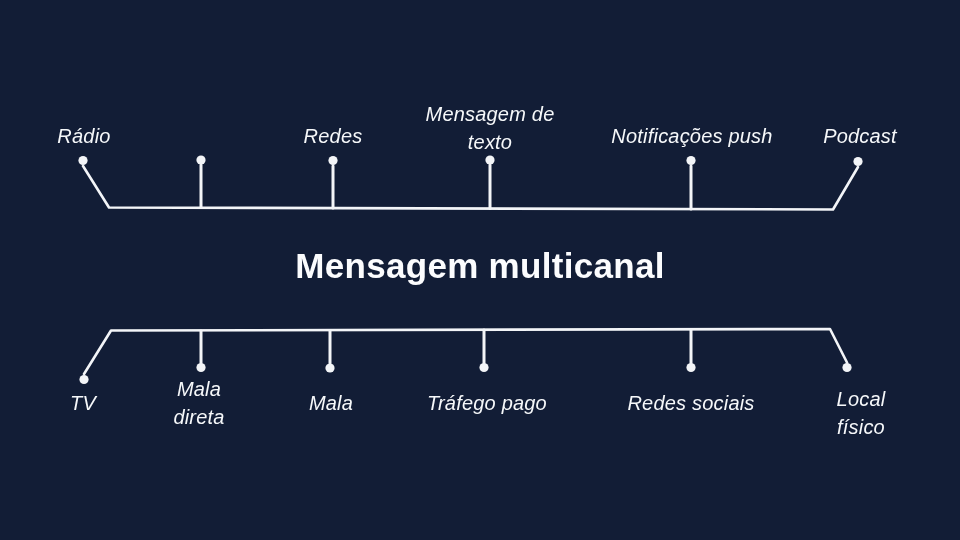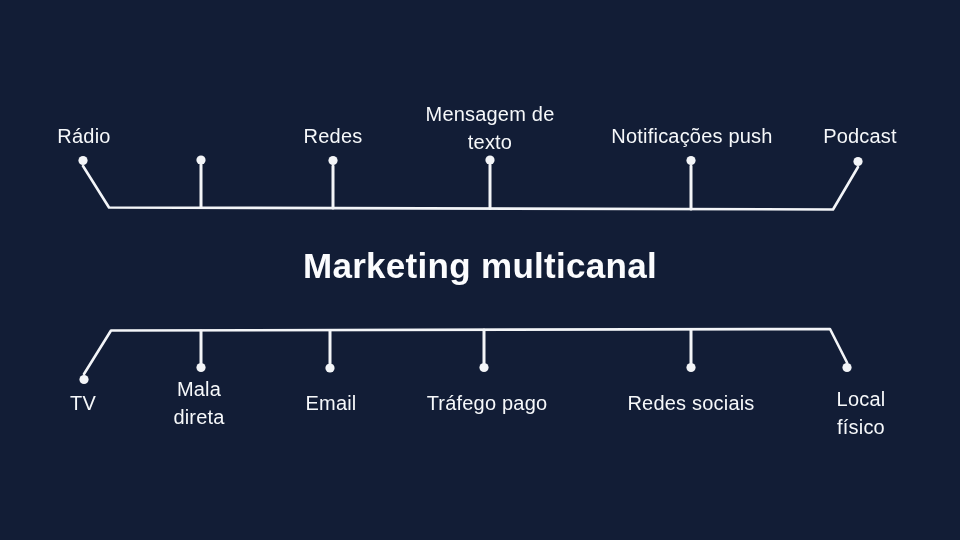--- a/index.html
+++ b/index.html
@@ -22,20 +22,21 @@
   .dot{fill:var(--line);}
   .label{
     position:absolute;
     transform:translate(-50%,-50%);
     font-size:20px;
     line-height:1.38;
     text-align:center;
     white-space:nowrap;
     color:var(--fg);
     letter-spacing:0.2px;
+    font-style:italic;
   }
   .label.wrap{white-space:normal;}
   .title{
     position:absolute;
     left:480px;top:266px;
     transform:translate(-50%,-50%);
     font-size:35px;
     font-weight:800;
     letter-spacing:0.3px;
     white-space:nowrap;
@@ -77,22 +78,22 @@
       <circle class="dot" cx="847" cy="367.5" r="4.6"></circle>
     </g>
   </svg>
 
   <div class="label" style="left:84px;top:137px;">Rádio</div>
   <div class="label" style="left:333px;top:137px;">Redes</div>
   <div class="label wrap" style="left:490px;top:129px;width:150px;">Mensagem de texto</div>
   <div class="label" style="left:692px;top:137px;">Notificações push</div>
   <div class="label" style="left:860px;top:137px;">Podcast</div>
 
-  <div class="title">Marketing multicanal</div>
+  <div class="title">Mensagem multicanal</div>
 
   <div class="label" style="left:83px;top:404px;">TV</div>
   <div class="label wrap" style="left:199px;top:404px;width:80px;">Mala direta</div>
-  <div class="label" style="left:331px;top:404px;">Email</div>
+  <div class="label" style="left:331px;top:404px;">Mala</div>
   <div class="label" style="left:487px;top:404px;">Tráfego pago</div>
   <div class="label" style="left:691px;top:404px;">Redes sociais</div>
   <div class="label wrap" style="left:861px;top:404px;width:74px;margin-top:10px;">Local físico</div>
 
 </div>
 
 </body></html>

